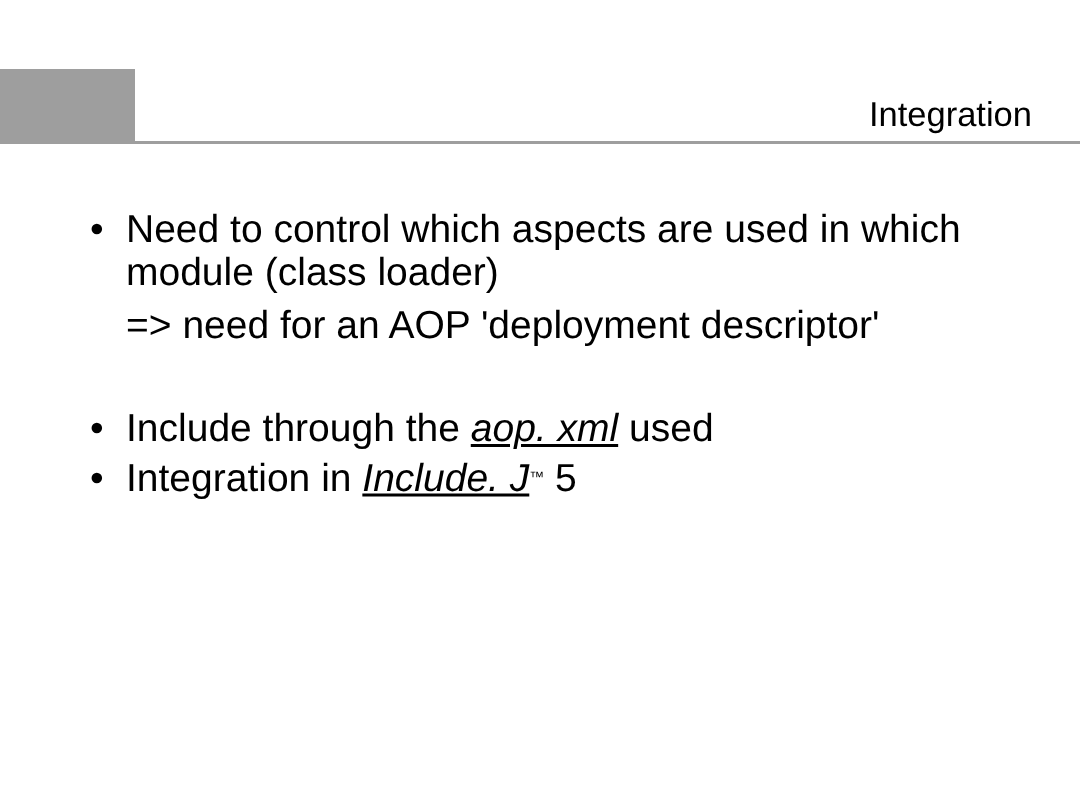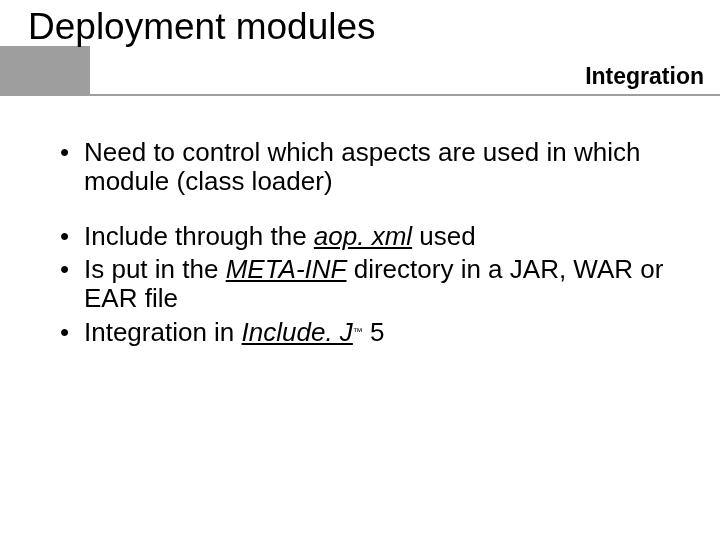--- a/index.html
+++ b/index.html
@@ -38,25 +38,24 @@
   .title {
     position: absolute;
     left: 28px;
     top: 6px;
     font-size: 37px;
     font-weight: normal;
     color: #000000;
   }
   .subtitle {
     position: absolute;
-    right: 16px;
+    right: 32px;
     top: 63px;
     font-size: 23px;
     color: #000000;
-    font-weight: bold;
   }
   
   .body {
     position: absolute;
     left: 60px;
     top: 138px;
     right: 30px;
     font-size: 26px;
     line-height: 1.12;
   }
@@ -109,39 +108,38 @@
   }
 </style>
 </head>
 <body>
 
 <div class="slide">
 
   <div class="header-bar"></div>
   <div class="header-line"></div>
 
-  <div class="title">Deployment modules</div>
   <div class="subtitle">Integration</div>
 
   <div class="body">
 
     <div class="bullet">
       <span>Need to control which aspects are used in which module (class loader)</span>
     </div>
 
 
+    <div class="arrow-line">
+      <span>=&gt; need for an AOP 'deployment descriptor'</span>
+    </div>
 
     <div class="gap"></div>
 
     <div class="bullet">
       <span>Include through the </span><span class="italic">aop. xml</span><span> used</span>
     </div>
 
-    <div class="bullet">
-      <span>Is put in the </span><span class="italic">META-INF</span><span> directory in a JAR, WAR or EAR file</span>
-    </div>
 
     <div class="bullet">
       <span>Integration in </span><span class="italic">Include. J</span><span class="tm">™</span><span> 5</span>
     </div>
 
   </div>
 </div>
 
 </body></html>

